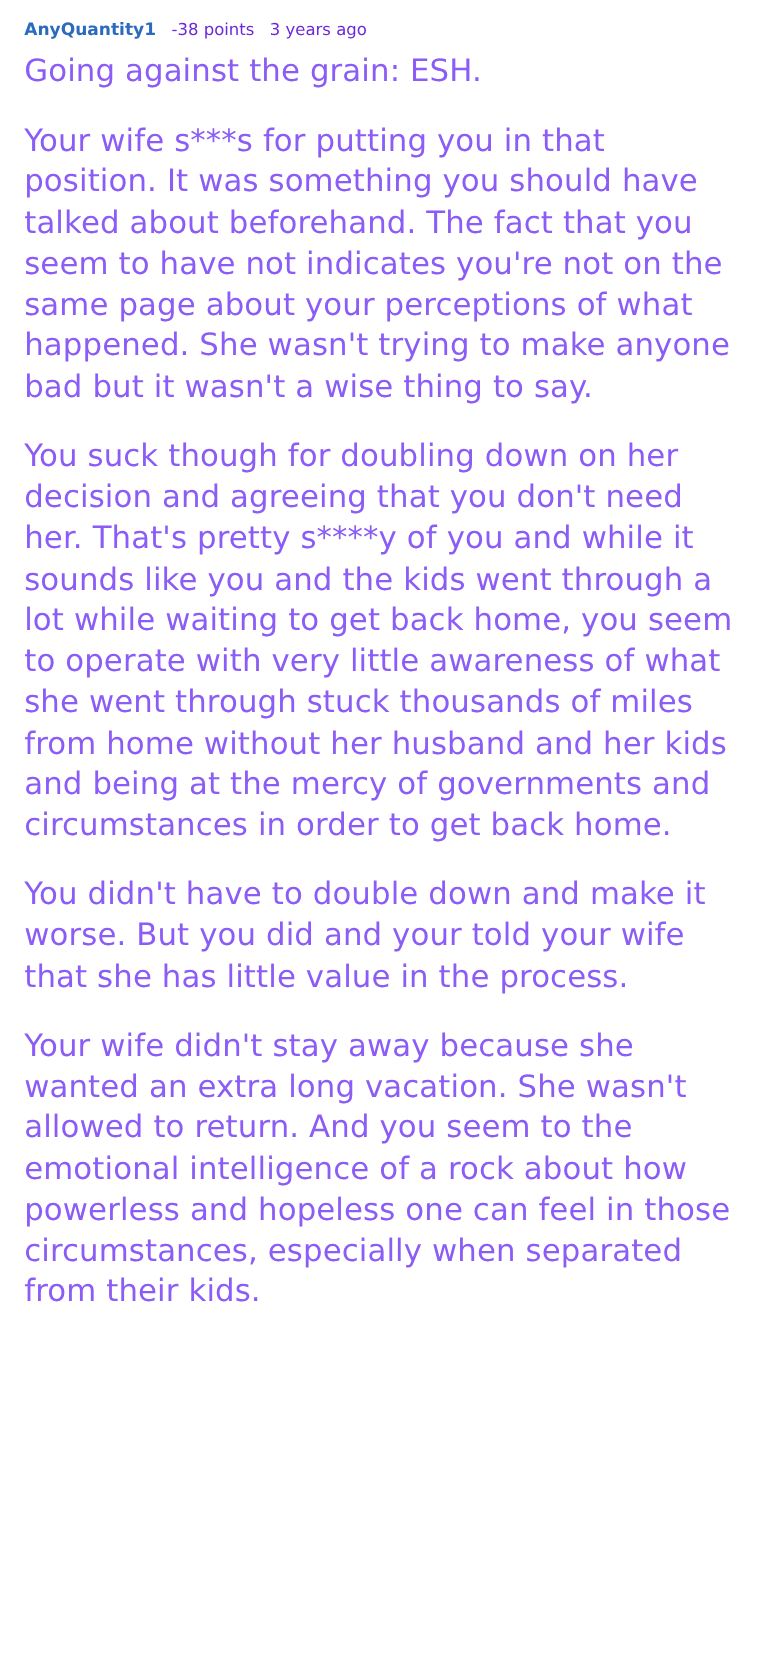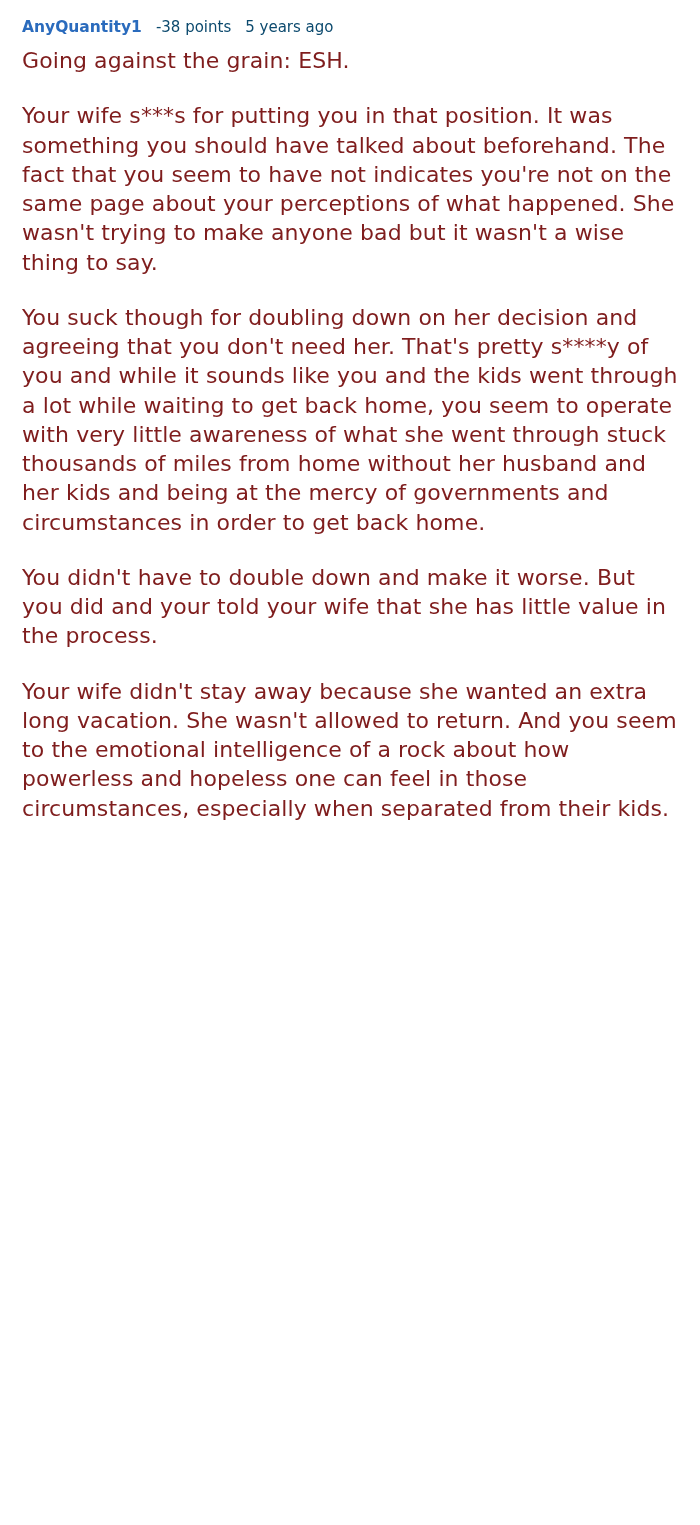--- a/index.html
+++ b/index.html
@@ -26,45 +26,45 @@
     font-size: 15px;
     margin-bottom: 10px;
     white-space: nowrap;
   }
   .author {
     color: #2a6bbd;
     font-weight: bold;
     font-size: 15.5px;
   }
   .points, .age {
-    color: #0c4a6e;
+    color: #6d28d9;
     font-size: 15px;
   }
   .body {
-    font-size: 22px;
+    font-size: 28px;
     line-height: 1.33;
-    color: #7f1d1d;
+    color: #8b5cf6;
     letter-spacing: 0.1px;
   }
   .body p {
     margin: 0 0 26px 0;
   }
   .body p:first-child {
     margin-top: 2px;
   }
 </style>
 </head>
 <body>
 
 <div class="comment">
 
   <div class="meta">
     <span class="author">AnyQuantity1</span>
     <span class="points">-38 points</span>
-    <span class="age">5 years ago</span>
+    <span class="age">3 years ago</span>
   </div>
 
   <div class="body">
     <p>Going against the grain: ESH.</p>
     <p>Your wife s***s for putting you in that position. It was something you should have talked about beforehand. The fact that you seem to have not indicates you're not on the same page about your perceptions of what happened. She wasn't trying to make anyone bad but it wasn't a wise thing to say.</p>
     <p>You suck though for doubling down on her decision and agreeing that you don't need her. That's pretty s****y of you and while it sounds like you and the kids went through a lot while waiting to get back home, you seem to operate with very little awareness of what she went through stuck thousands of miles from home without her husband and her kids and being at the mercy of governments and circumstances in order to get back home.</p>
     <p>You didn't have to double down and make it worse. But you did and your told your wife that she has little value in the process.</p>
     <p>Your wife didn't stay away because she wanted an extra long vacation. She wasn't allowed to return. And you seem to the emotional intelligence of a rock about how powerless and hopeless one can feel in those circumstances, especially when separated from their kids.</p>
   </div>
 

